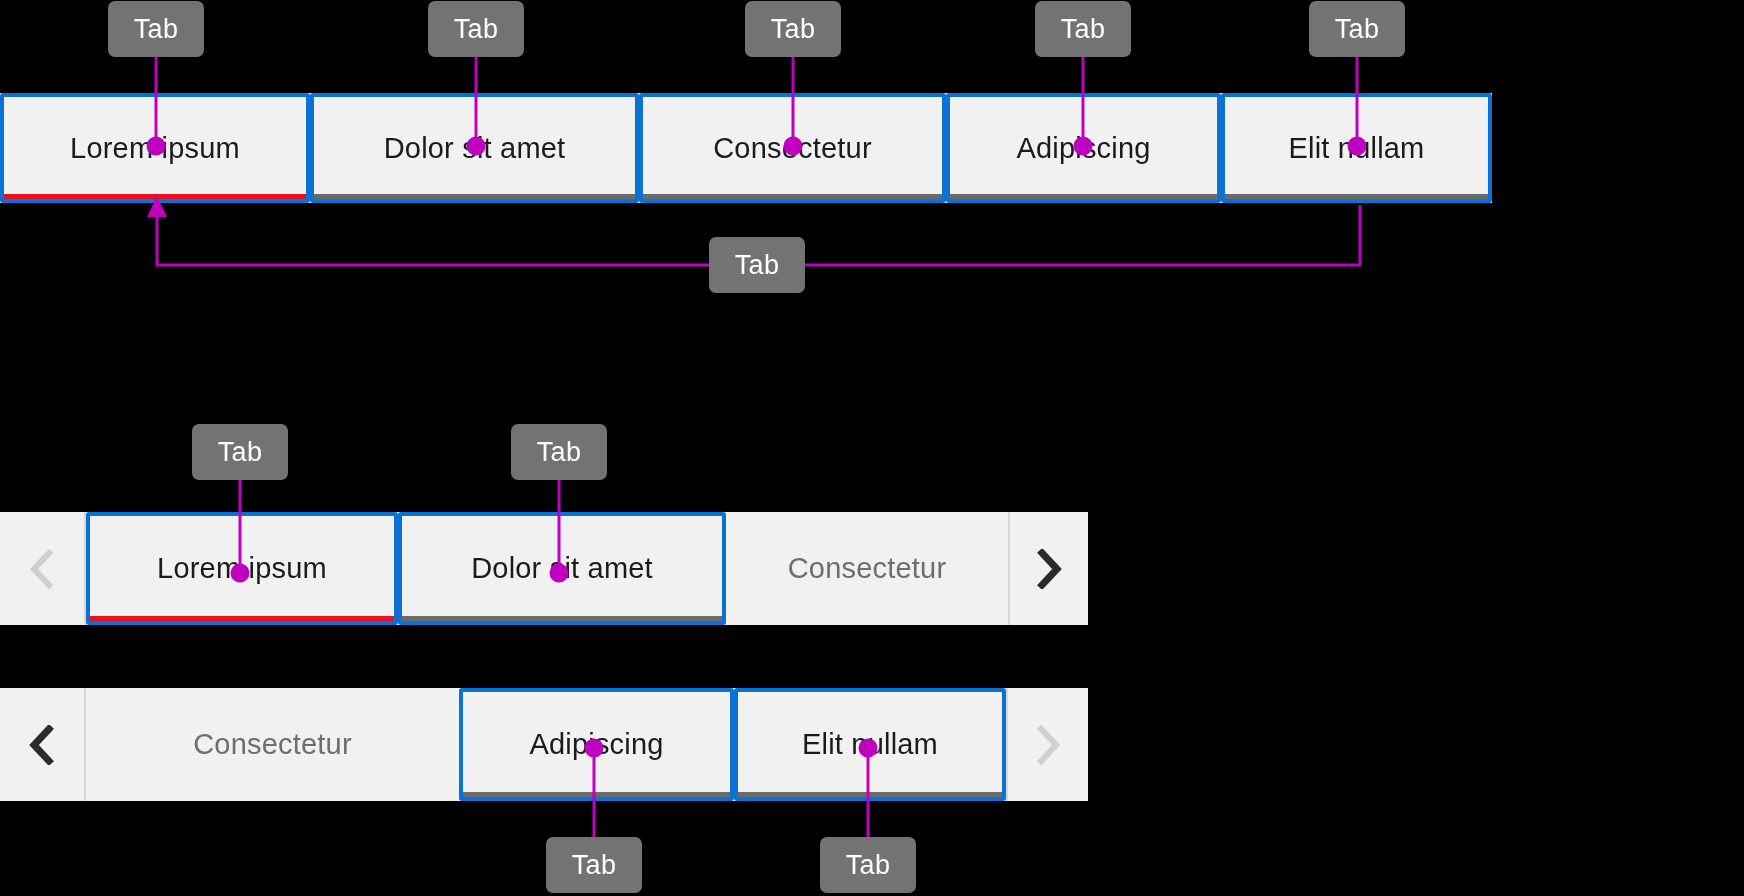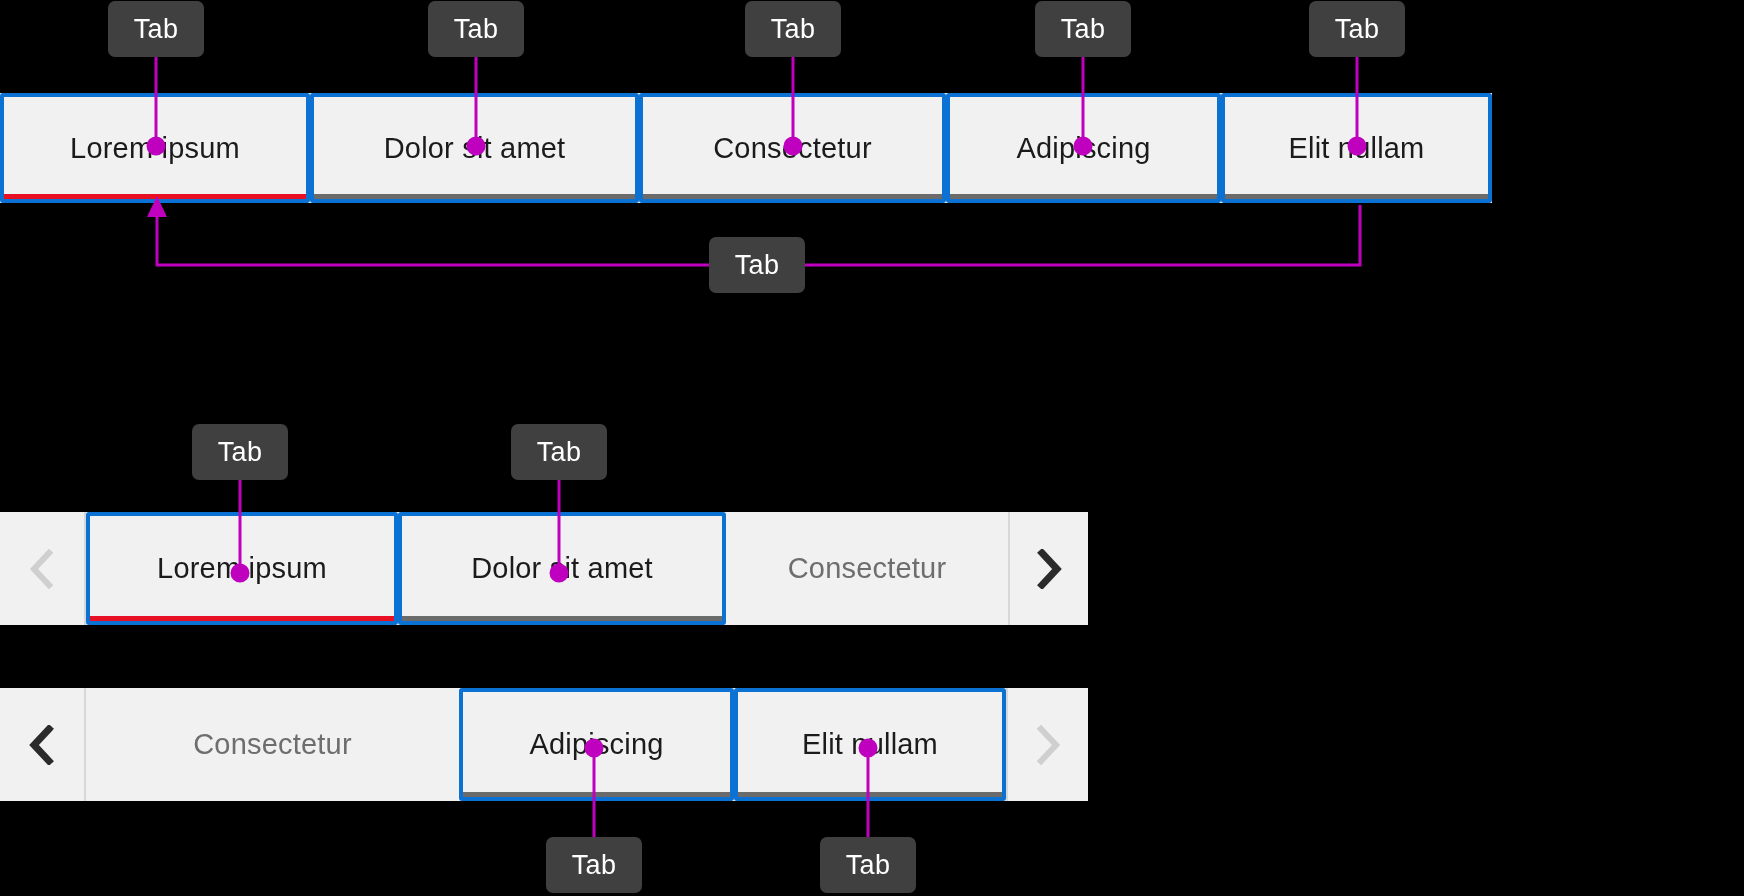--- a/index.html
+++ b/index.html
@@ -82,21 +82,21 @@
   
   .anno-svg {
     position: absolute;
     left: 0; top: 0;
     width: 1744px; height: 896px;
     pointer-events: none;
     overflow: visible;
   }
   .badge {
     position: absolute;
-    background: #404040;
+    background: #737373;
     color: #ffffff;
     border-radius: 7px;
     font-size: 27px;
     display: flex;
     align-items: center;
     justify-content: center;
     height: 56px;
     width: 96px;
     letter-spacing: .3px;
   }

